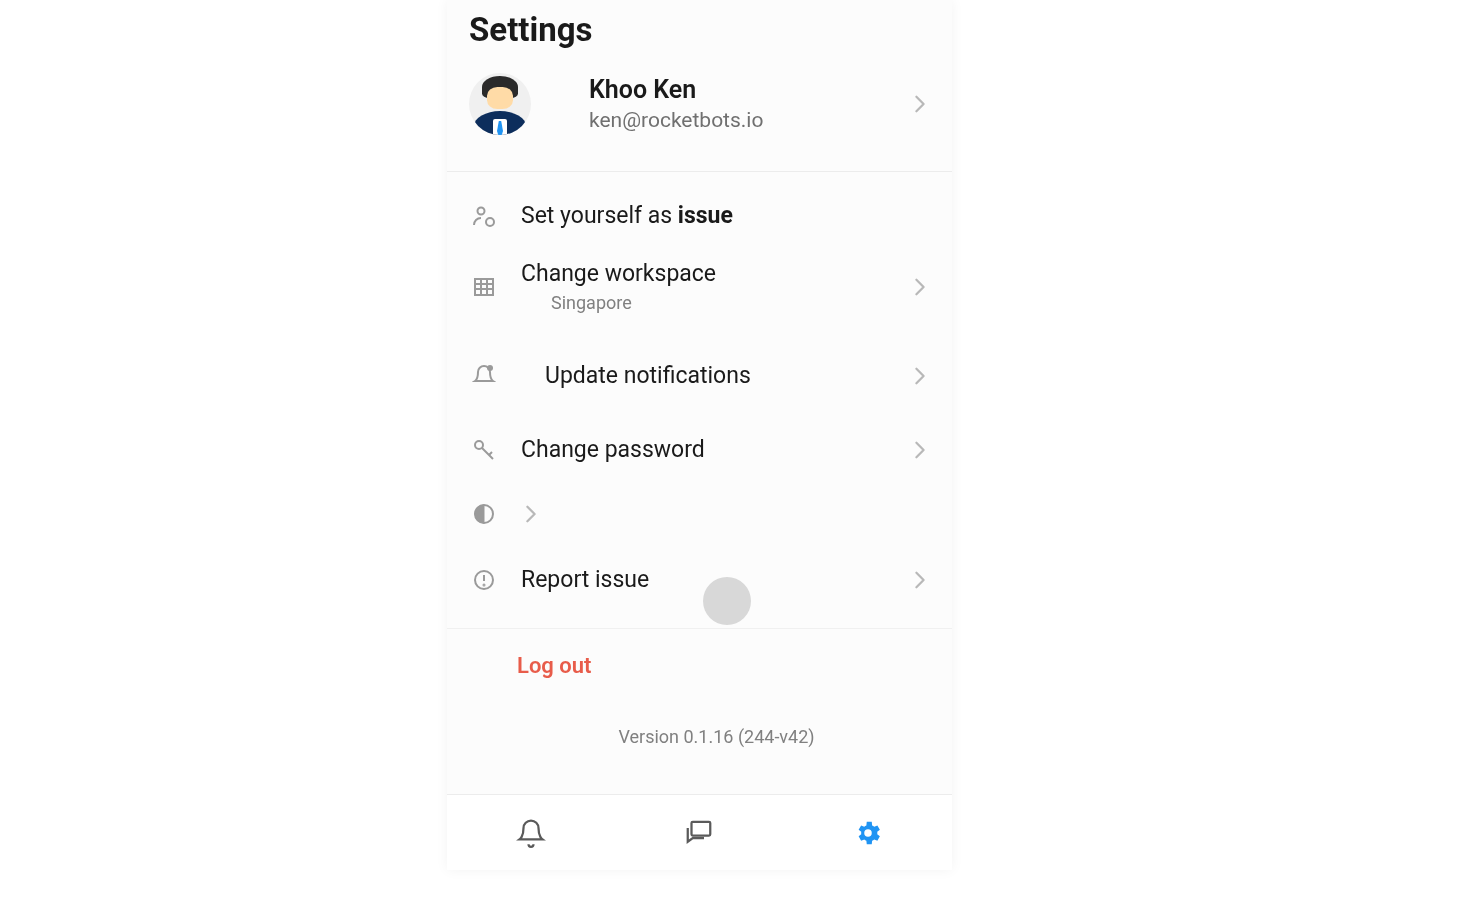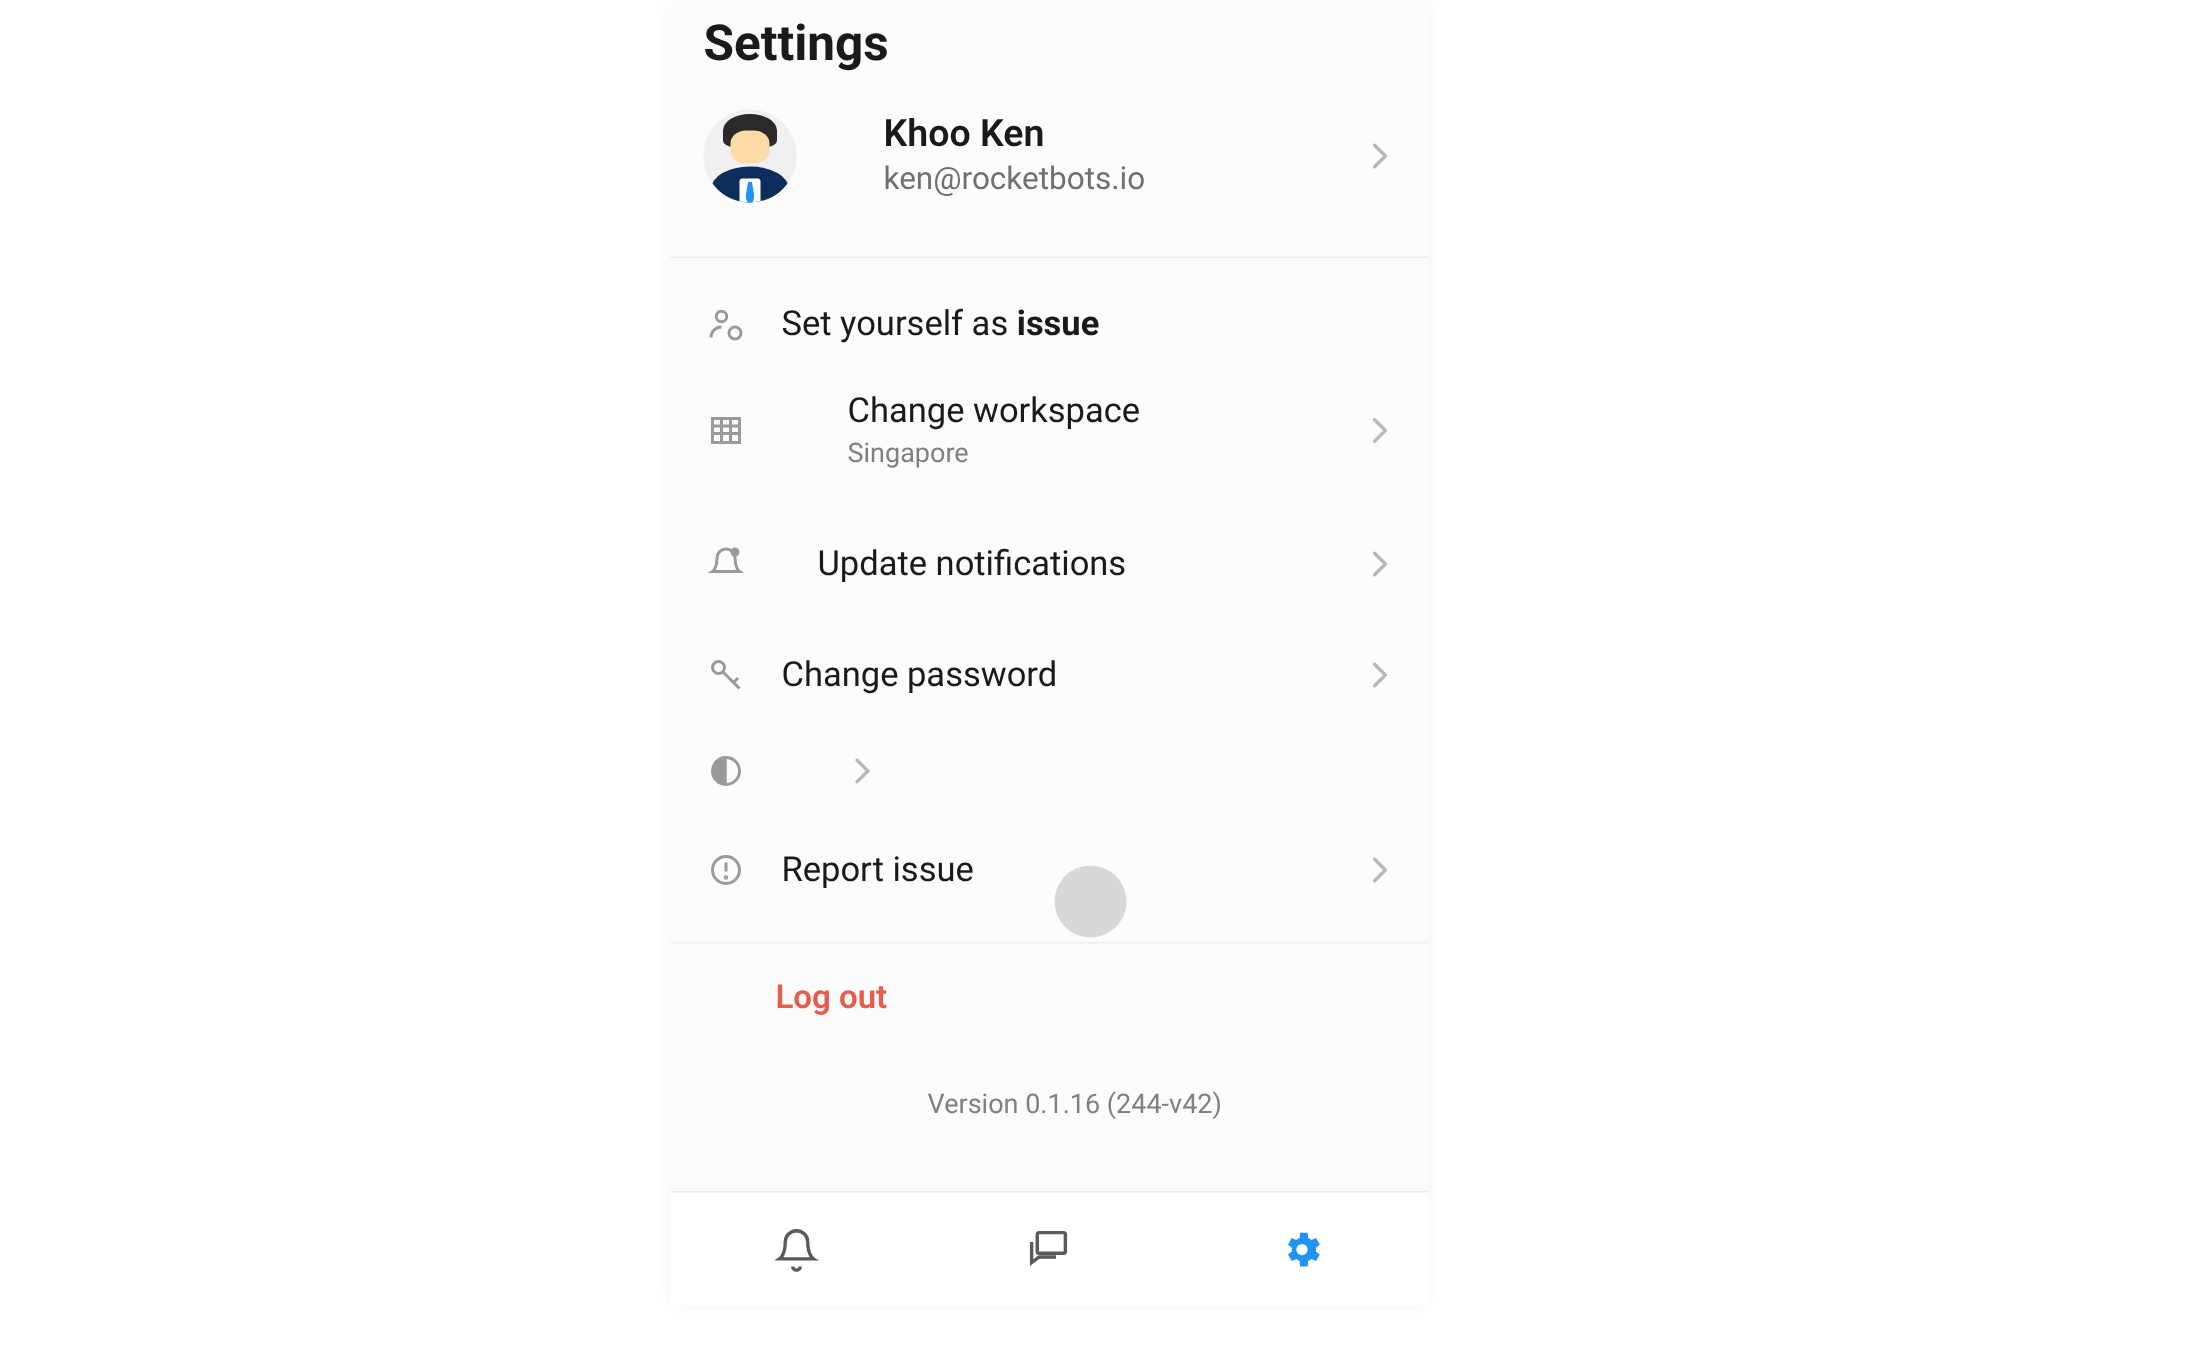--- a/index.html
+++ b/index.html
@@ -111,21 +111,20 @@
       margin: 18px 0 12px 0;
     }
     .menu-item {
       display: flex;
       align-items: center;
       padding: 16px 22px;
       cursor: pointer;
     }
     .menu-item.two-line {
       padding: 10px 22px;
-      gap: 44px;
     }
     .menu-icon {
       width: 30px;
       display: flex;
       align-items: center;
       justify-content: center;
       margin-right: 22px;
       flex-shrink: 0;
     }
     .menu-icon svg {
@@ -142,20 +141,21 @@
       color: #1a1a1a;
       line-height: 1.4;
     }
     .menu-label .bold {
       font-weight: 700;
     }
     .menu-sub {
       font-size: 18px;
       color: #808080;
       line-height: 1.4;
+      margin-left: 30px;
     }
     .chevron {
       width: 20px;
       display: flex;
       align-items: center;
       justify-content: center;
     }
     .chevron svg {
       width: 12px;
       height: 18px;

